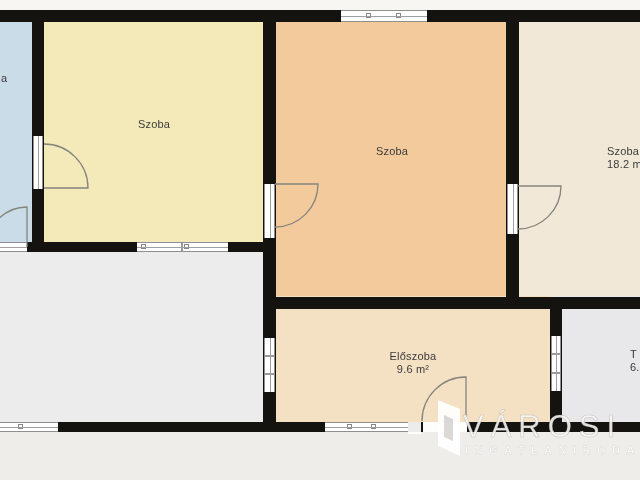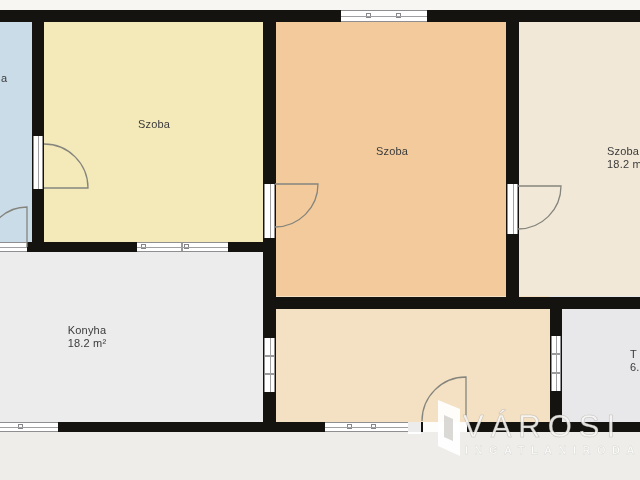--- a/index.html
+++ b/index.html
@@ -95,25 +95,23 @@
   <div class="label center" style="left:104px;top:118px;width:100px;">
     <span>Szoba</span>
   </div>
   <div class="label center" style="left:342px;top:145px;width:100px;">
     <span>Szoba</span>
   </div>
   <div class="label" style="left:607px;top:145px;width:60px;">
     <span>Szoba</span>
     <span>18.2 m²</span>
   </div>
-  <div class="label center" style="left:37px;top:324px;width:100px;">
-    <span>Konyha</span>
-    <span>18.2 m²</span>
-  </div>
   <div class="label center" style="left:363px;top:350px;width:100px;">
+    <span>Előszoba</span>
+    <span>9.6 m²</span>
   </div>
   <div class="label" style="left:630px;top:348px;width:40px;">
     <span>T</span>
     <span>6.</span>
   </div>
   <div class="label" style="left:1px;top:72px;width:14px;">
     <span>a</span>
   </div>
 
   <div>

